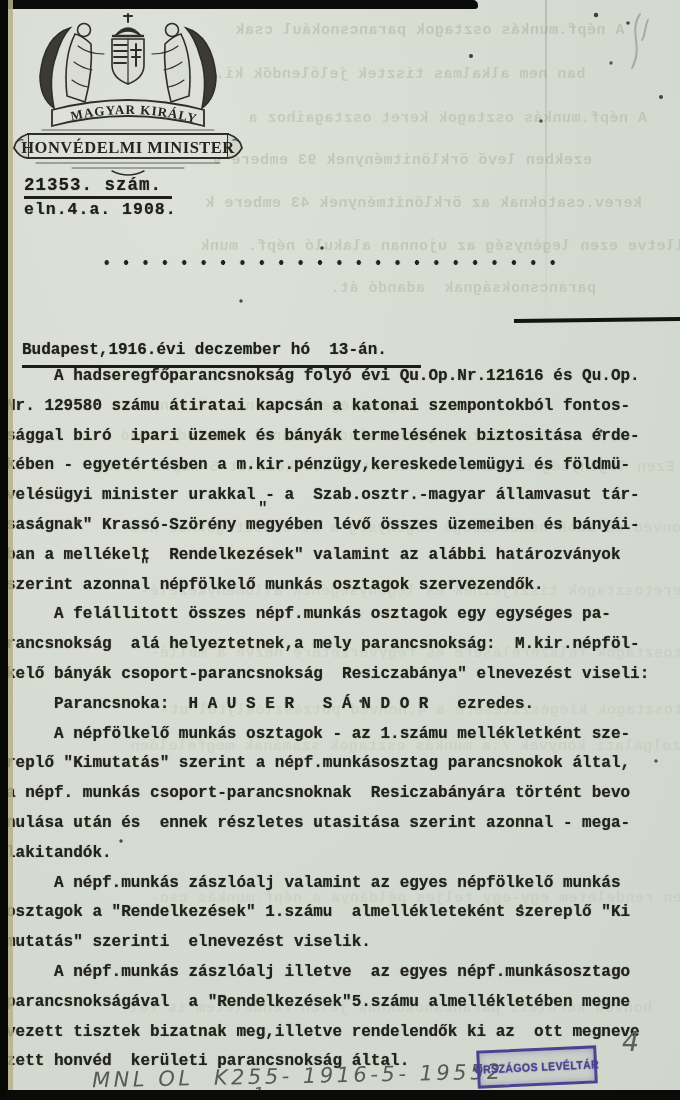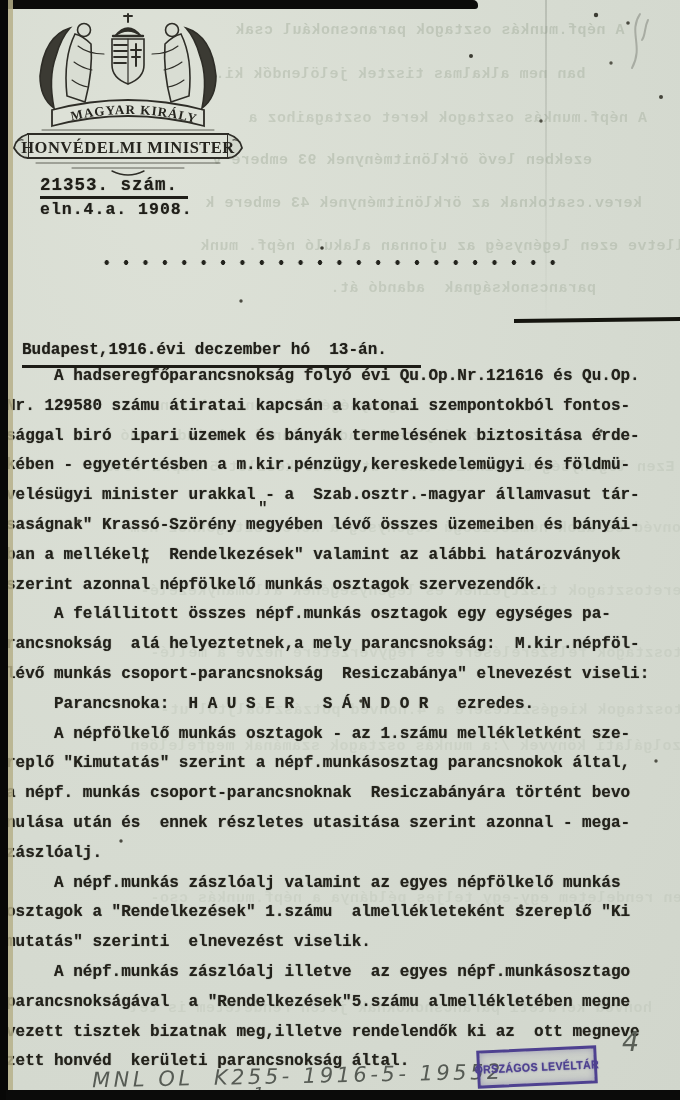--- a/index.html
+++ b/index.html
@@ -13,21 +13,21 @@
   .bar-bottom{position:absolute;left:6px;top:1090px;width:674px;height:10px;background:#0b0b0a;}
   .crease{position:absolute;left:545px;top:0;width:2px;height:330px;
     background:linear-gradient(180deg, rgba(110,116,106,.28), rgba(110,116,106,0));}
   
   .bleed-layer{position:absolute;left:0;top:0;width:680px;height:1100px;pointer-events:none;}
   .bleed-line{position:absolute;white-space:pre;font:700 15px "Liberation Mono",monospace;
     color:#87947f;transform:scaleX(-1);transform-origin:center;letter-spacing:.5px;}
   
   .emblem{position:absolute;left:12px;top:6px;}
   
-  .refblock{position:absolute;left:40px;top:175px;color:#1f1e18;}
+  .refblock{position:absolute;left:24px;top:175px;color:#1f1e18;}
   .ref-number{display:inline-block;font:700 17.5px "Liberation Mono",monospace;letter-spacing:1px;
     border-bottom:3px solid #1f1e18;padding:0 10px 1px 0;text-shadow:0 0 1px rgba(25,25,20,.6);}
   .ref-dept{font:700 16.5px "Liberation Mono",monospace;letter-spacing:1px;margin-top:1px;
     text-shadow:0 0 1px rgba(25,25,20,.6);}
   
   .dots{position:absolute;left:95px;top:257px;width:464px;height:9px;
     background-image:radial-gradient(circle, #23231d 2.1px, rgba(0,0,0,0) 2.6px);
     background-size:19.4px 9px;background-position:2px 1px;background-repeat:repeat-x;}
   
   .rule-right{position:absolute;left:514px;top:318px;width:168px;height:4px;background:#15150f;transform:rotate(-.7deg);}
@@ -143,27 +143,27 @@
       <div class="tline">     A hadseregfőparancsnokság folyó évi Qu.Op.Nr.121616 és Qu.Op.</div>
       <div class="tline">Nr. 129580 számu átiratai kapcsán a katonai szempontokból fontos-</div>
       <div class="tline">sággal biró  ipari üzemek és bányák termelésének biztositása érde-</div>
       <div class="tline">kében - egyetértésben a m.kir.pénzügy,kereskedelemügyi és földmü-</div>
       <div class="tline">velésügyi minister urakkal - a  Szab.osztr.-magyar államvasut tár-</div>
       <div class="tline">saságnak" Krassó-Szörény megyében lévő összes üzemeiben és bányái-</div>
       <div class="tline">ban a mellékelt  Rendelkezések" valamint az alábbi határozványok</div>
       <div class="tline">szerint azonnal népfölkelő munkás osztagok szervezendők.</div>
       <div class="tline">     A felállitott összes népf.munkás osztagok egy egységes pa-</div>
       <div class="tline">rancsnokság  alá helyeztetnek,a mely parancsnokság:  M.kir.népföl-</div>
-      <div class="tline">lévő munkás csoport-parancsnokság  Resiczabánya" elnevezést viseli:</div>
+      <div class="tline">kelő bányák csoport-parancsnokság  Resiczabánya" elnevezést viseli:</div>
       <div class="tline">     Parancsnoka:  H A U S E R   S Á N D O R   ezredes.</div>
       <div class="tline">     A népfölkelő munkás osztagok - az 1.számu mellékletként sze-</div>
       <div class="tline">replő "Kimutatás" szerint a népf.munkásosztag parancsnokok által,</div>
       <div class="tline">a népf. munkás csoport-parancsnoknak  Resiczabányára történt bevo</div>
       <div class="tline">nulása után és  ennek részletes utasitása szerint azonnal - mega-</div>
-      <div class="tline">zászlóalj.</div>
+      <div class="tline">lakitandók.</div>
       <div class="tline">     A népf.munkás zászlóalj valamint az egyes népfölkelő munkás</div>
       <div class="tline">osztagok a "Rendelkezések" 1.számu  almellékleteként szereplő "Ki</div>
       <div class="tline">mutatás" szerinti  elnevezést viselik.</div>
       <div class="tline">     A népf.munkás zászlóalj illetve  az egyes népf.munkásosztago</div>
       <div class="tline">parancsnokságával  a "Rendelkezések"5.számu almellékletében megne</div>
       <div class="tline">vezett tisztek bizatnak meg,illetve rendelendők ki az  ott megneve</div>
       <div class="tline">zett honvéd  kerületi parancsnokság által.</div>
     </div>
 
   <div>

